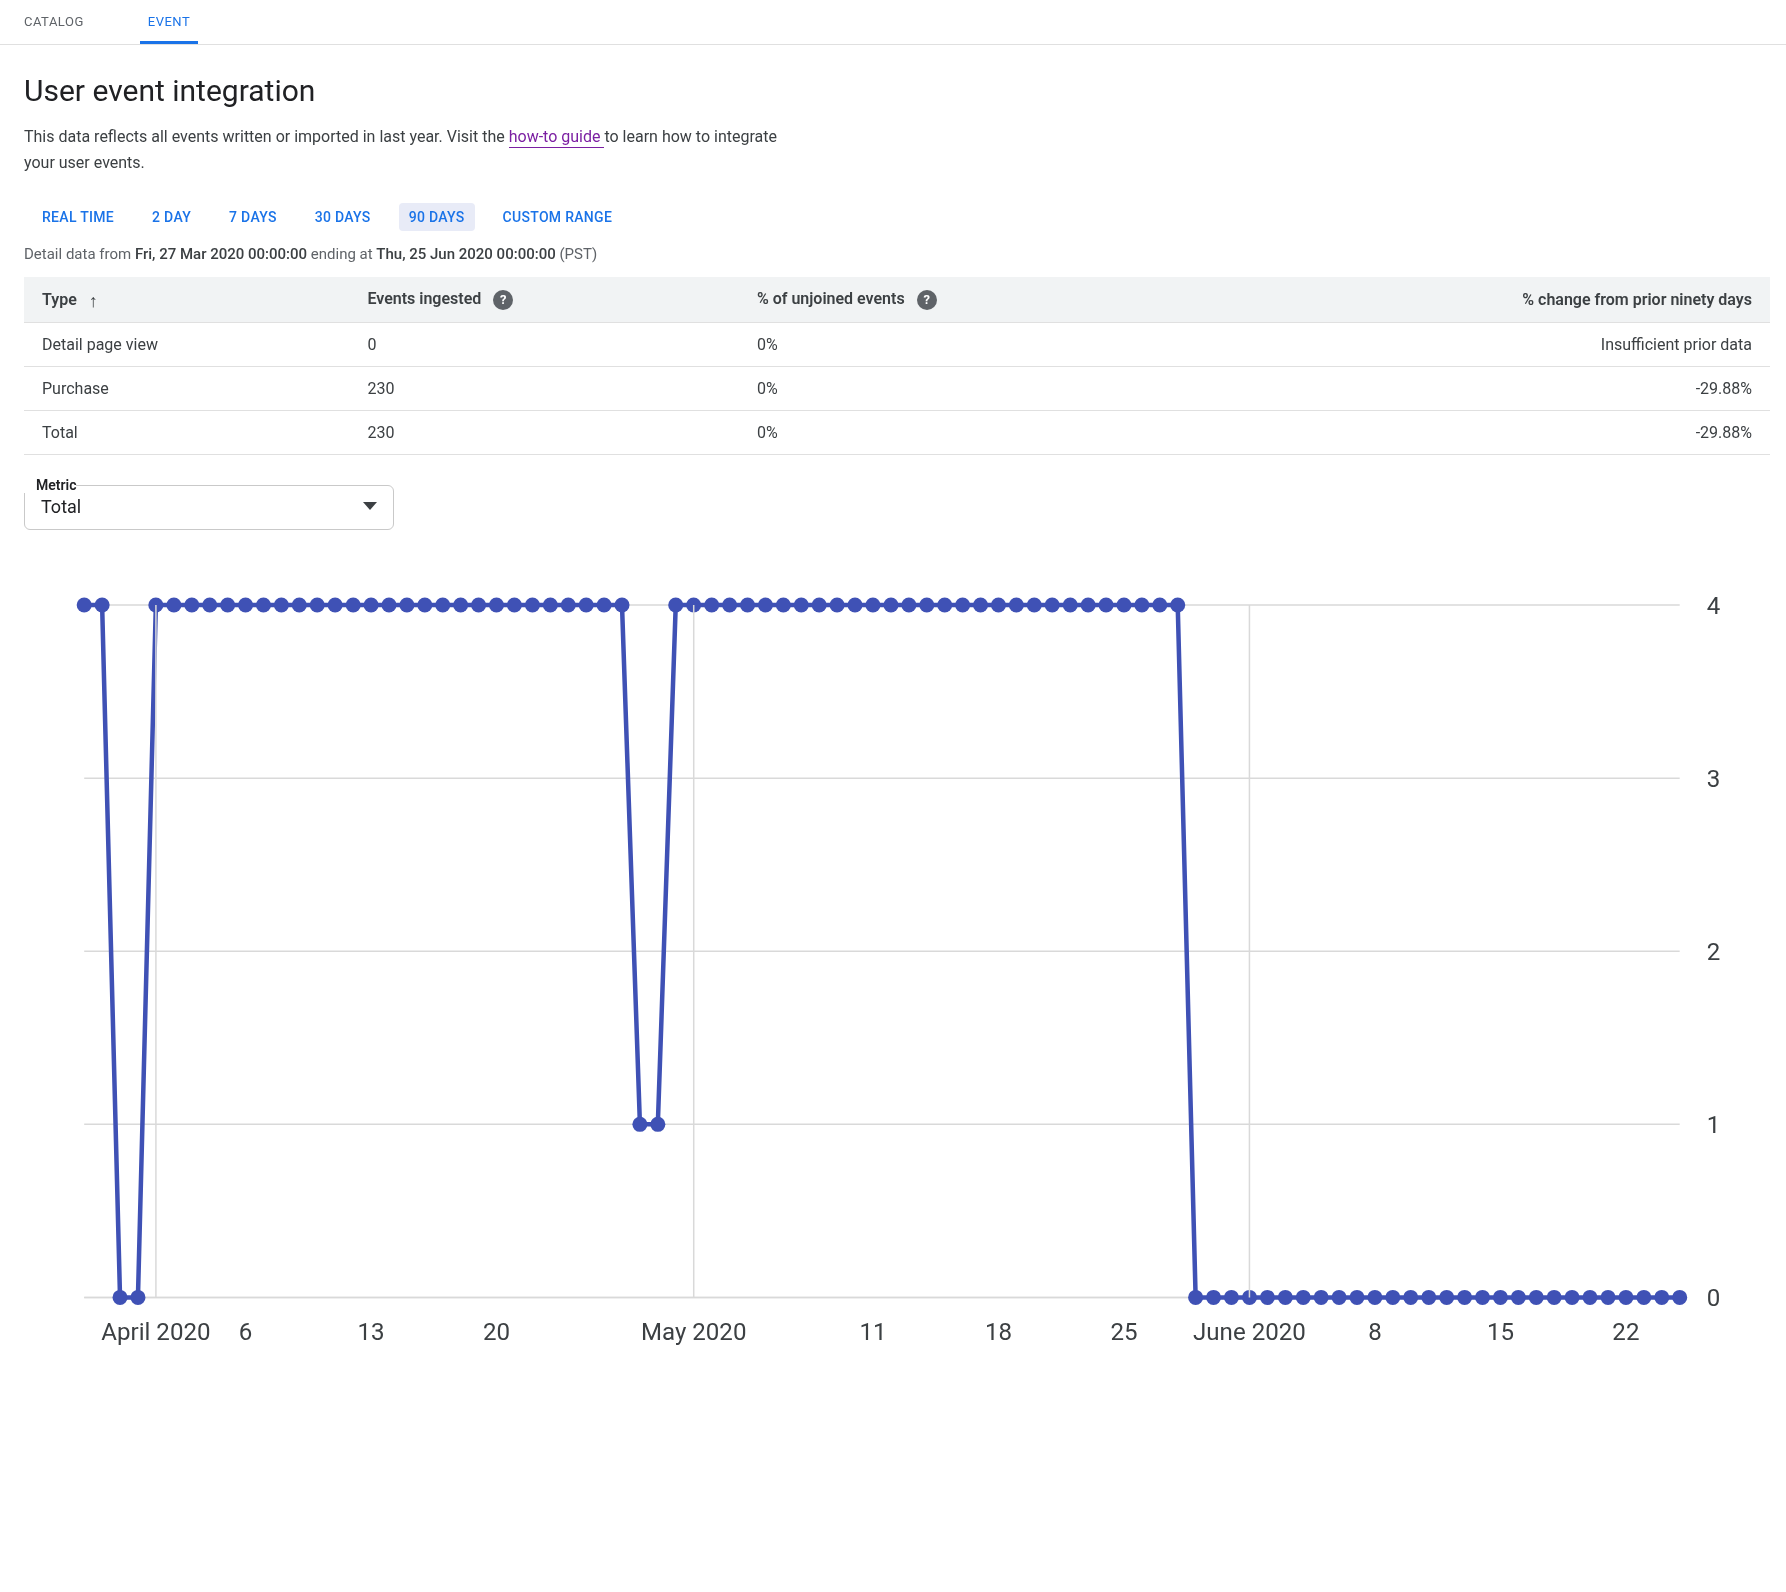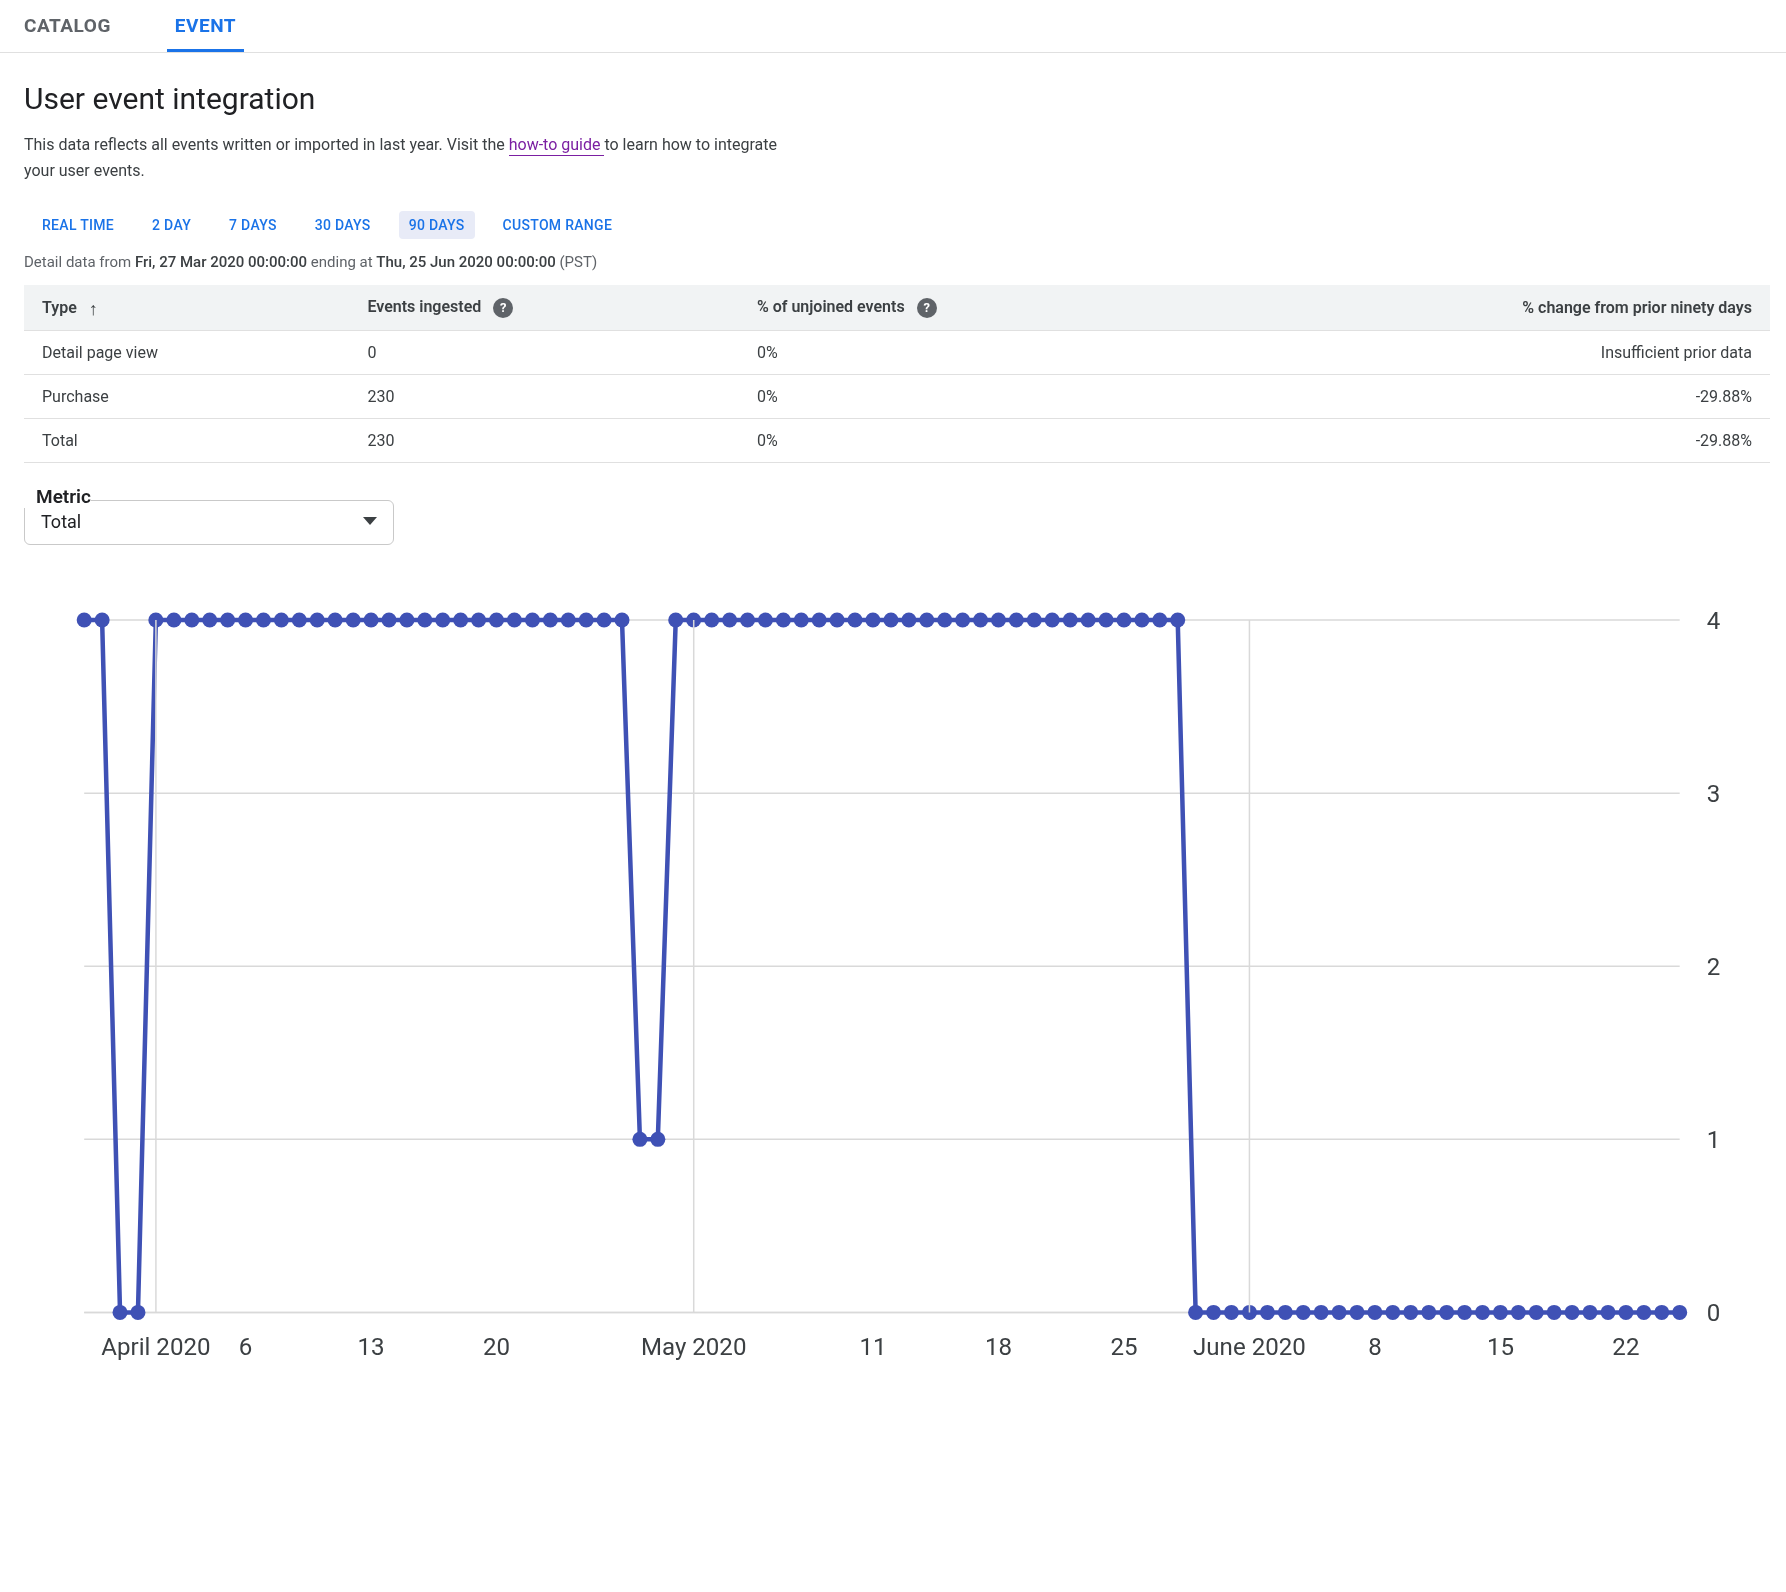--- a/index.html
+++ b/index.html
@@ -10,22 +10,22 @@
       font-size: 14px;
     }
     .tabs {
       display: flex;
       gap: 48px;
       padding: 0 16px;
       border-bottom: 1px solid #e0e0e0;
     }
     .tab {
       padding: 14px 8px 12px 8px;
-      font-size: 19px;
-      font-weight: 700;
+      font-size: 13px;
+      font-weight: 400;
       letter-spacing: 0.5px;
       color: #5f6368;
       cursor: pointer;
       border-bottom: 3px solid transparent;
     }
     .tab.active {
       color: #1a73e8;
       border-bottom-color: #1a73e8;
     }
     .content {
@@ -112,21 +112,21 @@
       color: #fff;
       font-size: 13px;
       font-weight: 700;
       margin-left: 8px;
       vertical-align: middle;
     }
     .metric-wrap {
       margin-top: 22px;
     }
     .metric-label {
-      font-size: 19px;
+      font-size: 14px;
       font-weight: 600;
       color: #202124;
       margin-bottom: 2px;
       padding-left: 12px;
       background: #fff;
       position: relative;
       z-index: 2;
       display: inline-block;
     }
     .metric-select {

